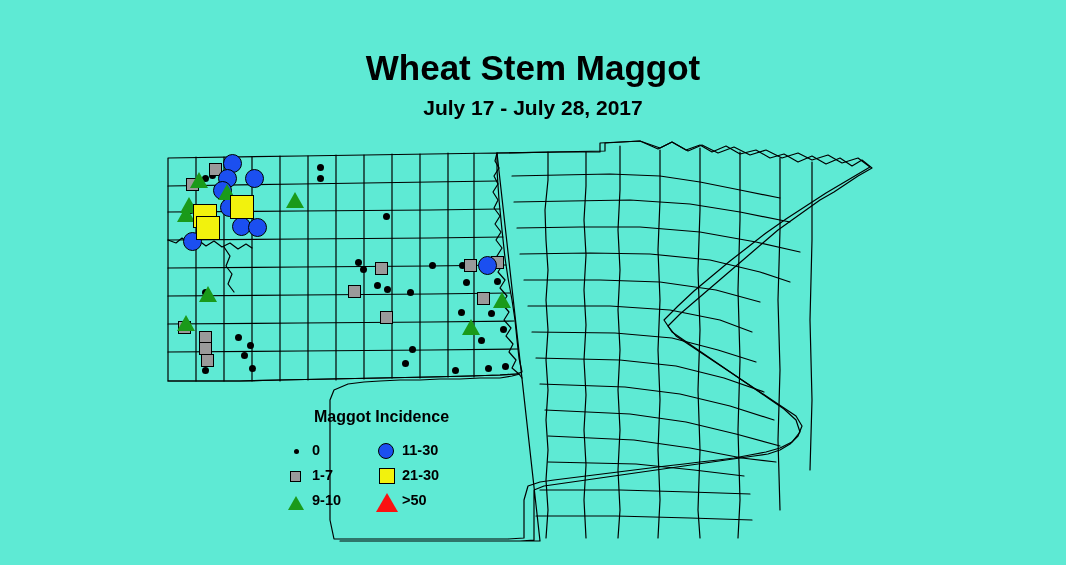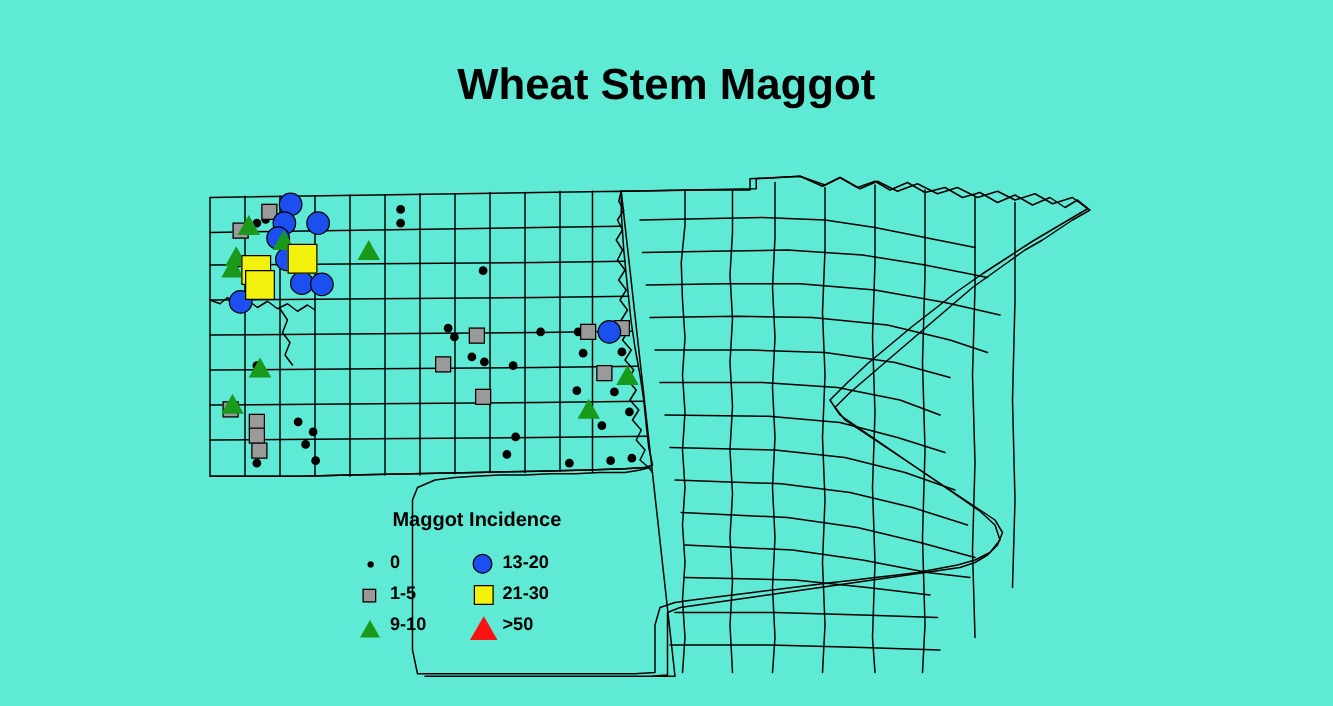--- a/index.html
+++ b/index.html
@@ -190,20 +190,21 @@
     border-bottom: 19px solid #fb1111;
   }
 </style>
 </head>
 <body>
 
 <div id="page">
 
   <div id="title-block">
     <div id="map-title">Wheat Stem Maggot</div>
+    <div id="map-subtitle">July 17 - July 28, 2017</div>
   </div>
 
   <div id="map-area">
 
     <svg id="map-svg" width="1066" height="565" viewBox="0 0 1066 565">
       <g fill="none" stroke="#000000" stroke-width="1.2" stroke-linejoin="round" stroke-linecap="round">
 
         <path d="M168,158 L300,156 L430,154 L497,153 L497,170 L499,200 L502,230 L505,258 L508,278
                  L512,300 L515,320 L517,340 L519,358 L522,372 L516,374 L500,375 L470,376 L430,377
                  L380,378 L330,379 L280,380 L240,381 L200,381 L168,381 Z"></path>
@@ -375,33 +376,33 @@
         <div class="legend-row" style="left: 10px; top: 32px;">
           <span class="legend-sym">
             <span class="sym-dot"></span>
           </span>
           <span class="legend-label">0</span>
         </div>
         <div class="legend-row" style="left: 10px; top: 57px;">
           <span class="legend-sym">
             <span class="sym-square"></span>
           </span>
-          <span class="legend-label">1-5</span>
+          <span class="legend-label">1-7</span>
         </div>
         <div class="legend-row" style="left: 10px; top: 82px;">
           <span class="legend-sym">
             <span class="sym-tri"></span>
           </span>
           <span class="legend-label">9-10</span>
         </div>
         <div class="legend-row" style="left: 100px; top: 32px;">
           <span class="legend-sym">
             <span class="sym-circle"></span>
           </span>
-          <span class="legend-label">13-20</span>
+          <span class="legend-label">11-30</span>
         </div>
         <div class="legend-row" style="left: 100px; top: 57px;">
           <span class="legend-sym">
             <span class="sym-ysquare"></span>
           </span>
           <span class="legend-label">21-30</span>
         </div>
         <div class="legend-row" style="left: 100px; top: 82px;">
           <span class="legend-sym">
             <span class="sym-rtri"></span>

